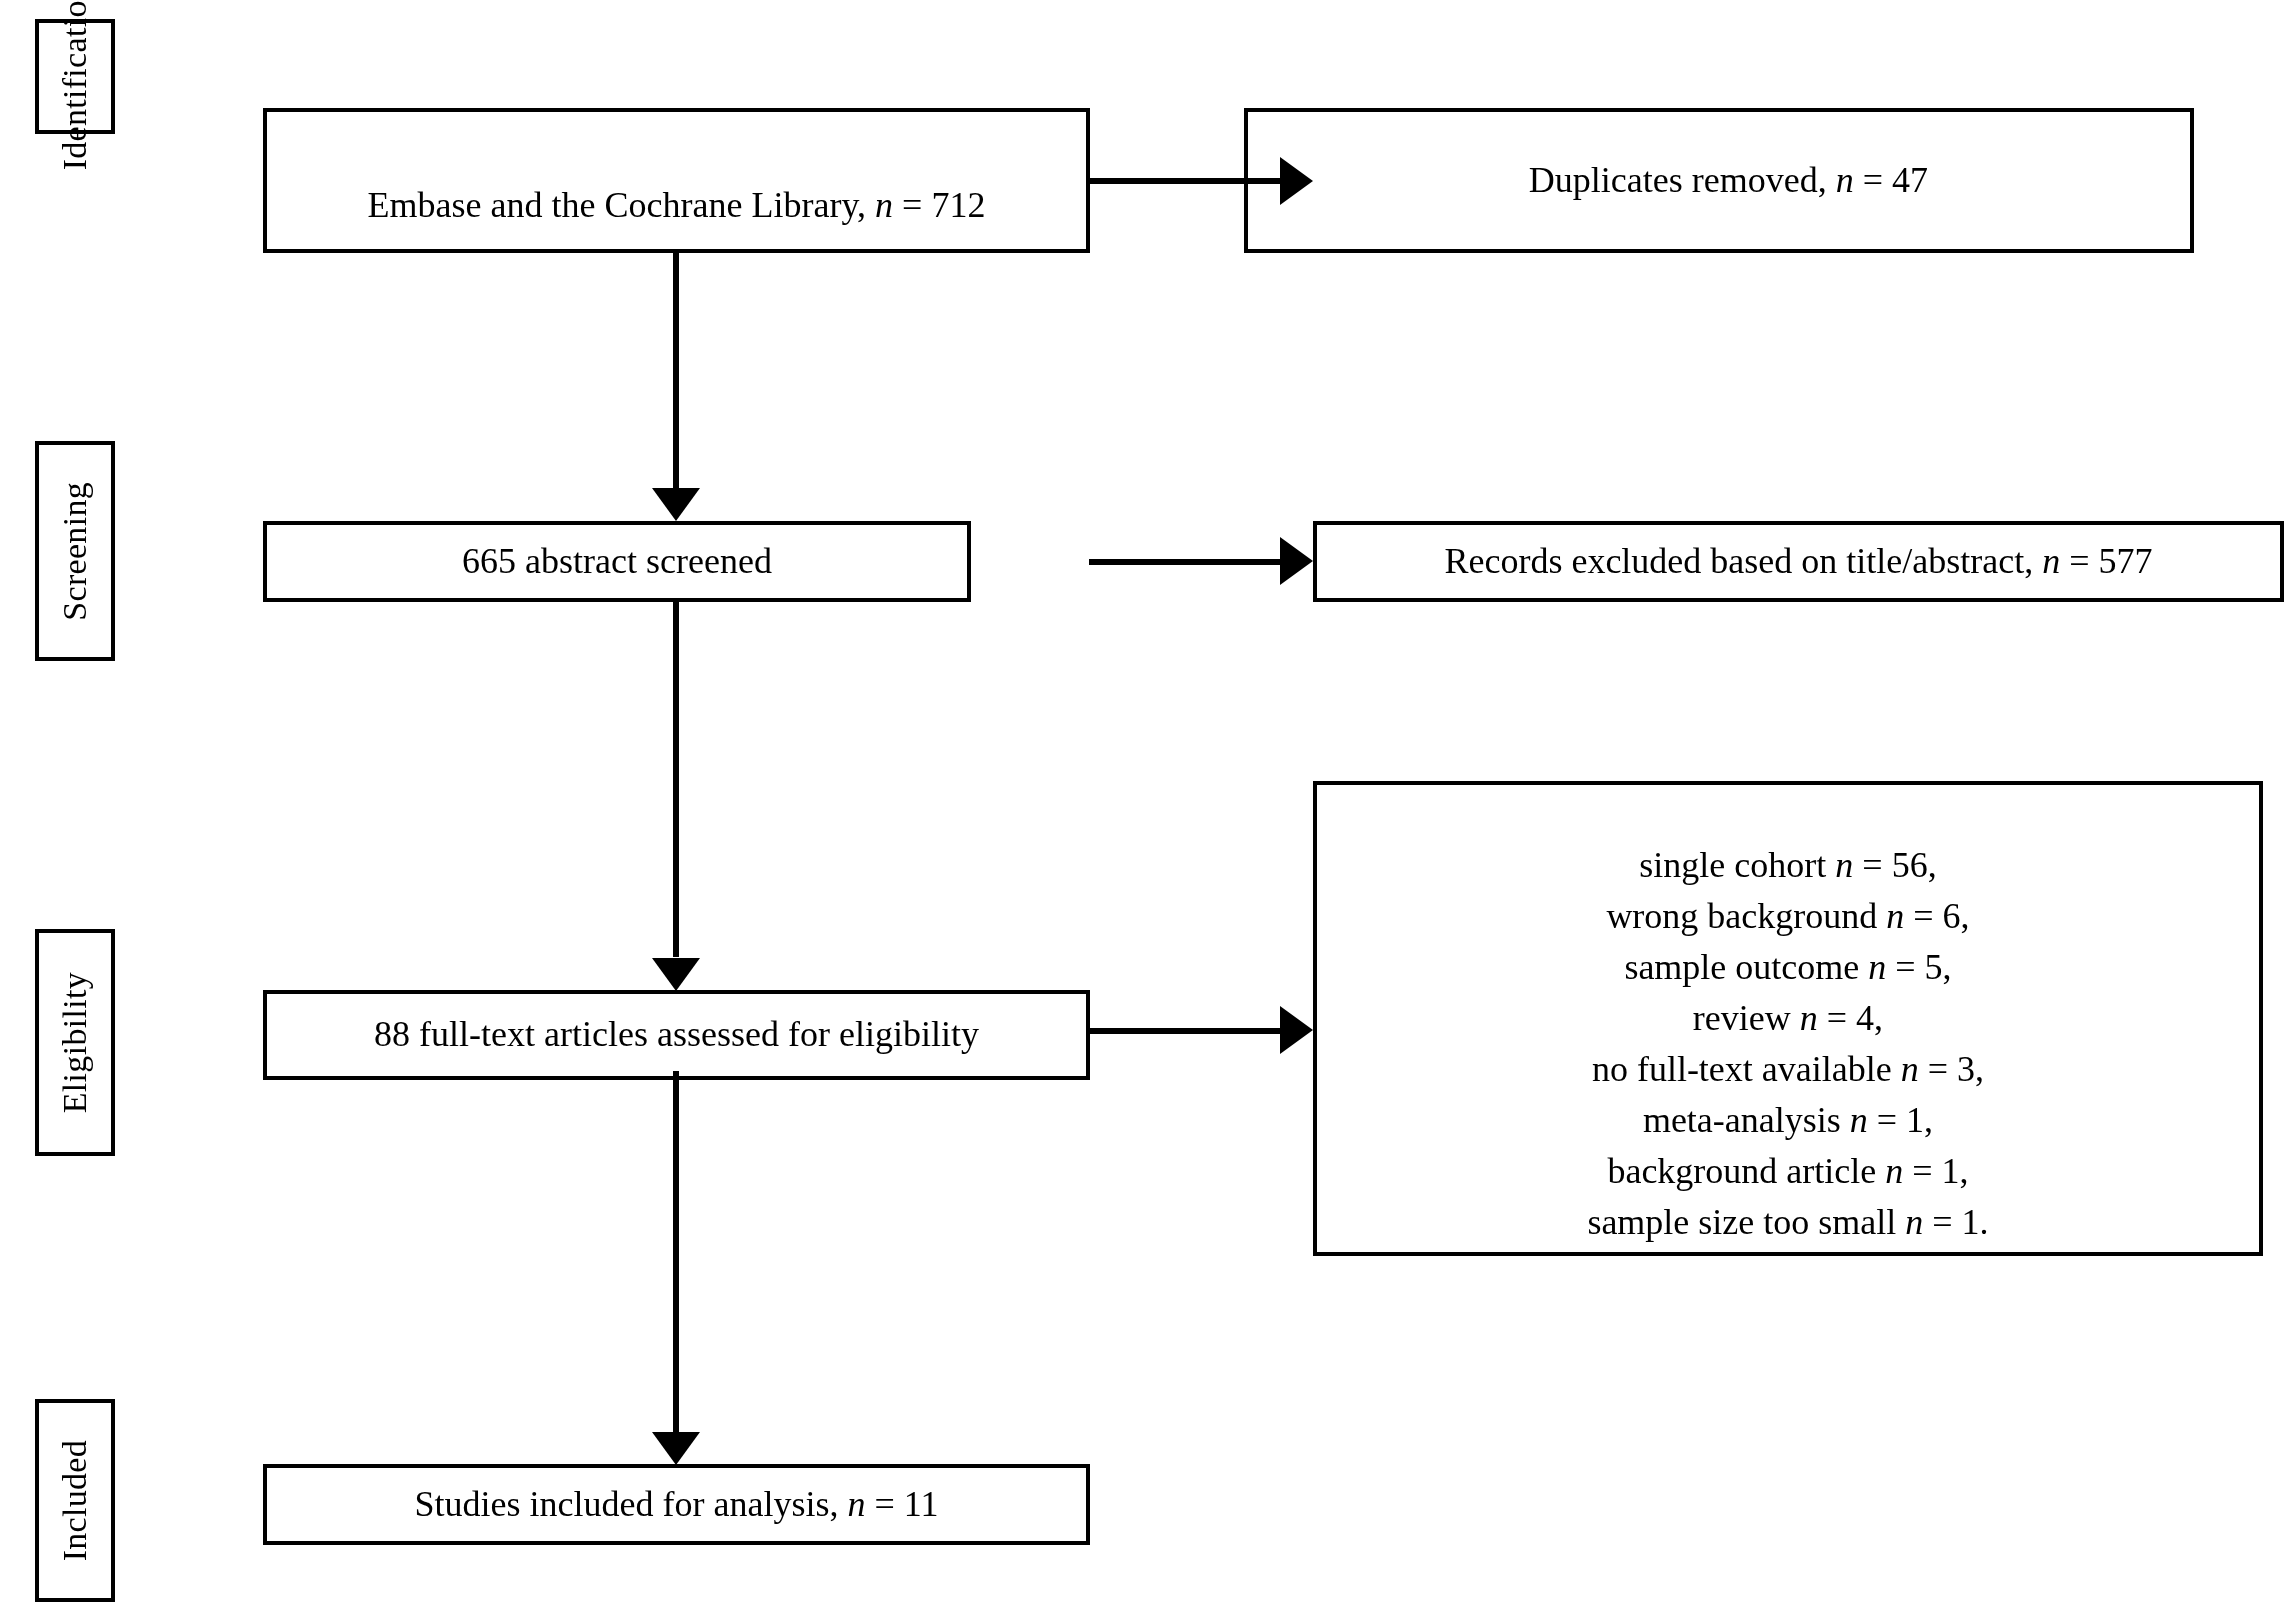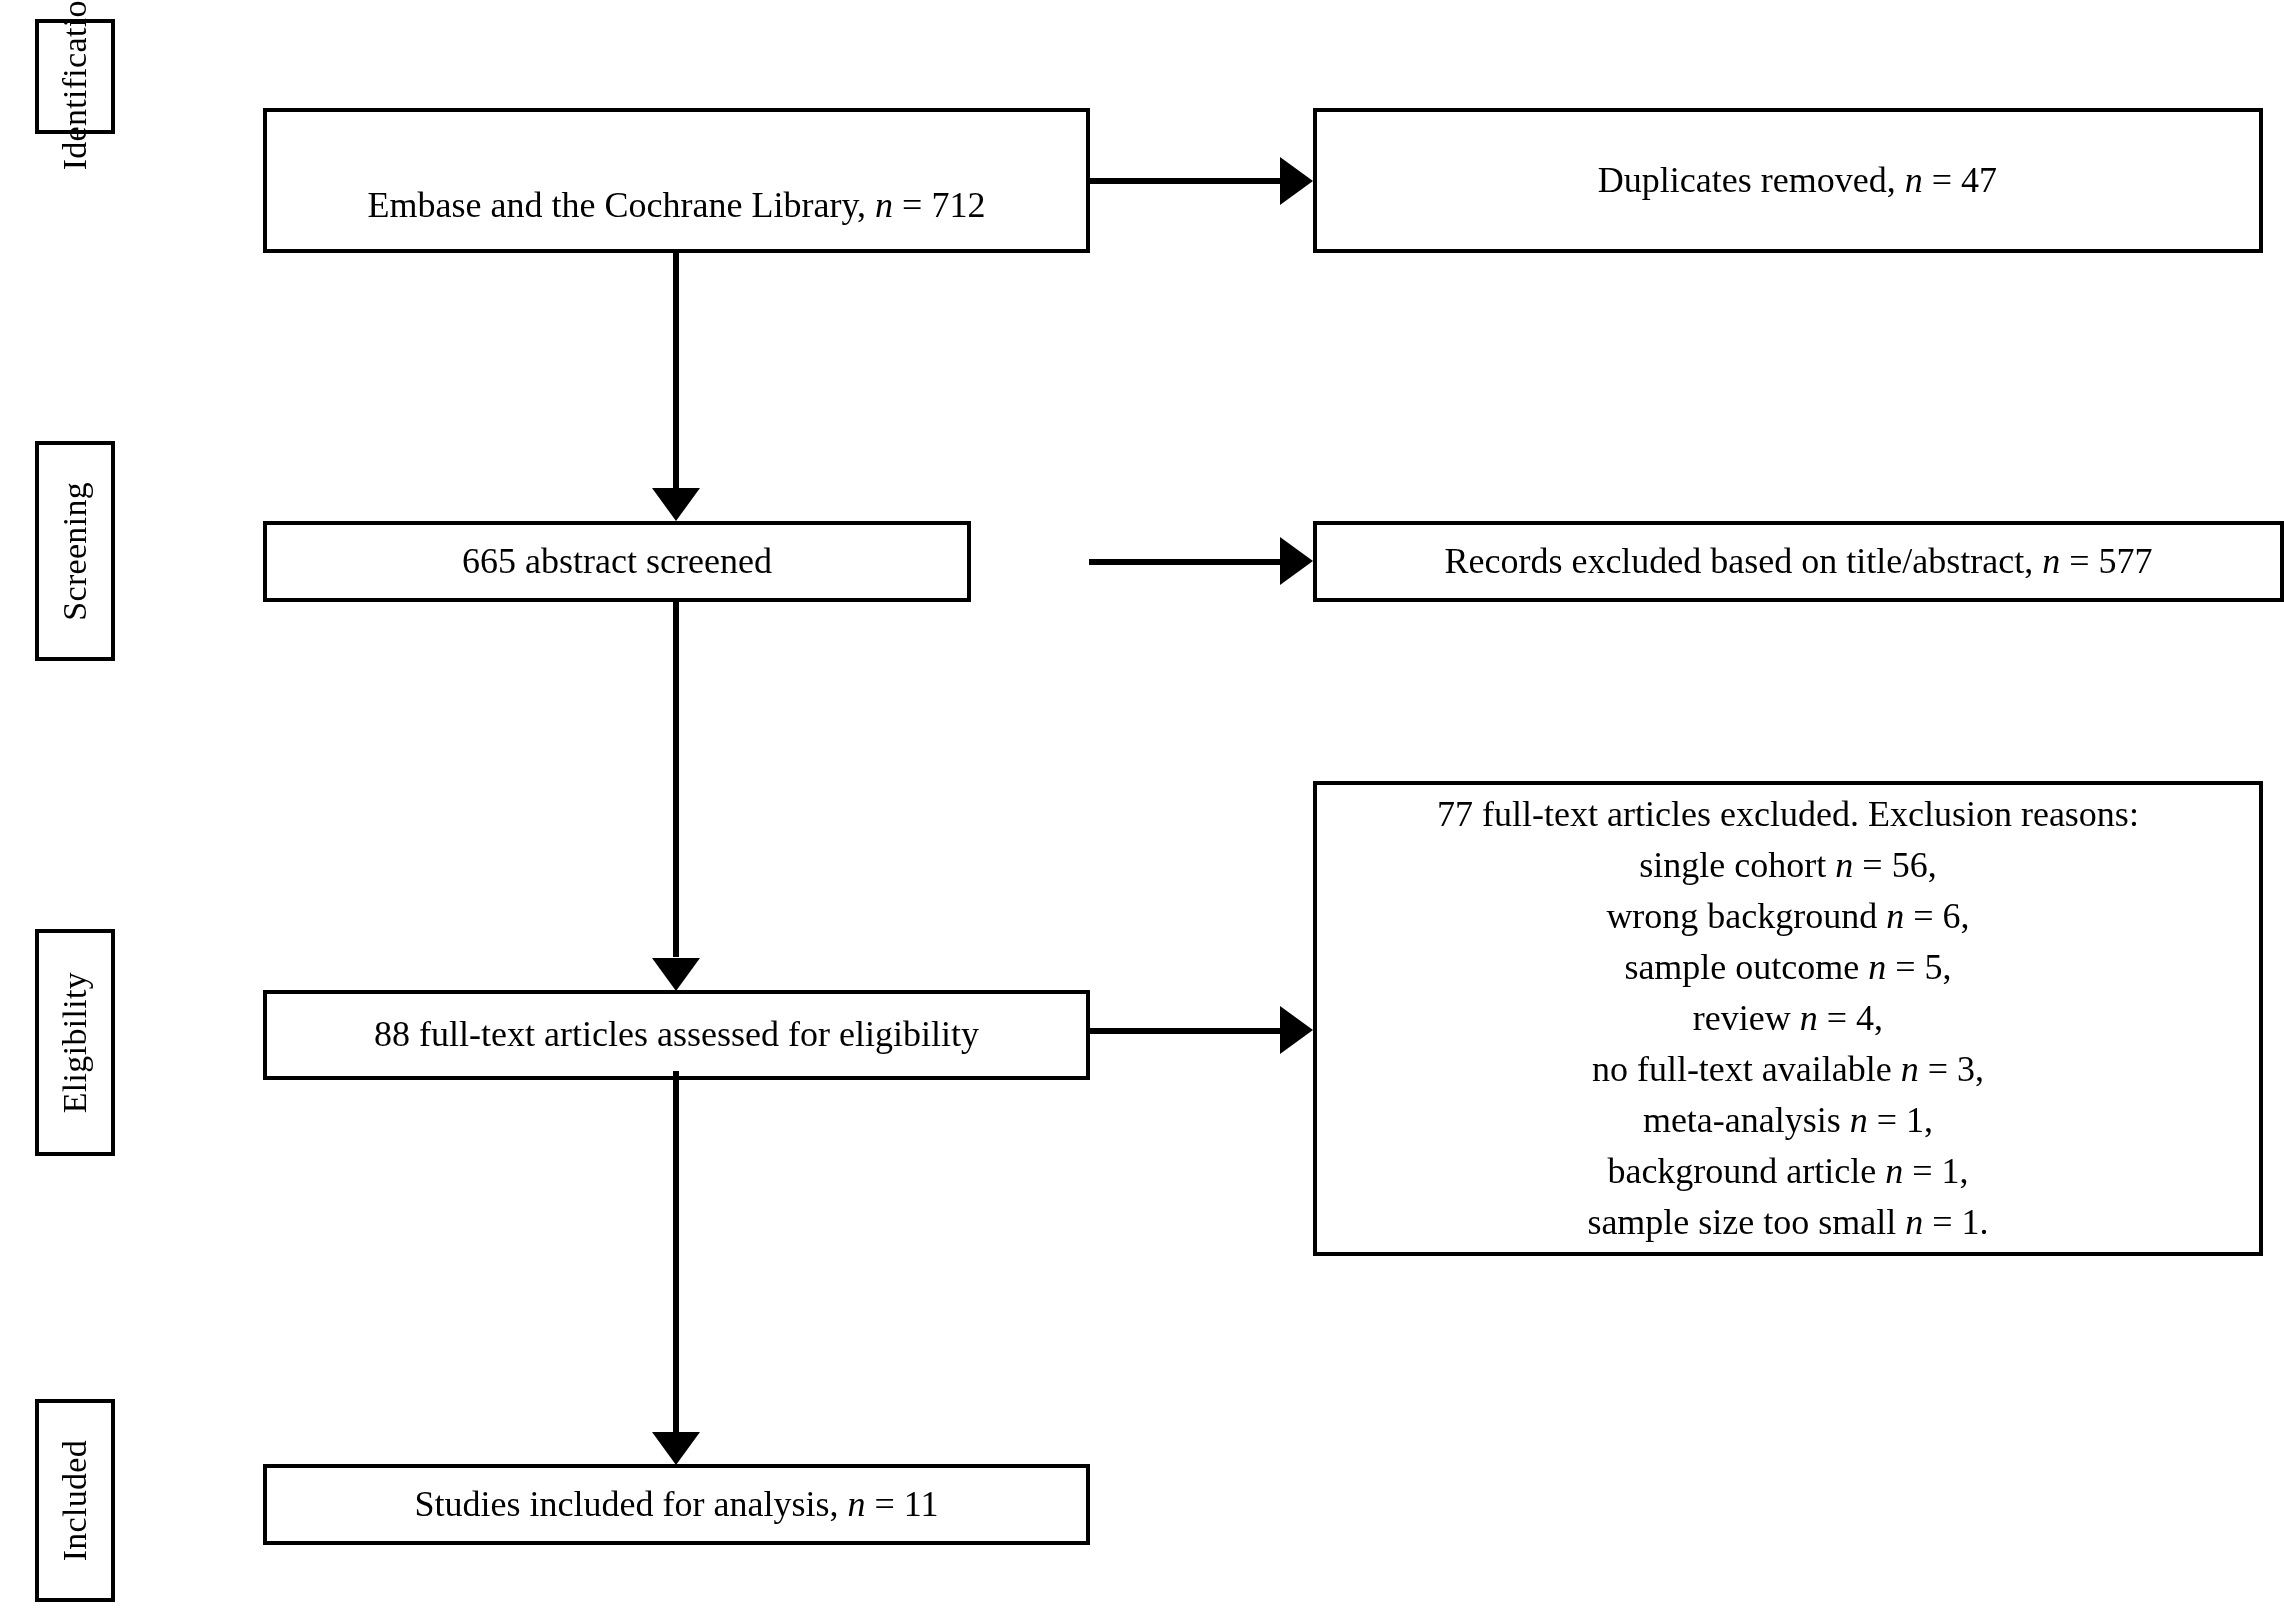--- a/index.html
+++ b/index.html
@@ -59,21 +59,21 @@
   .flow-box .box-text { display: block; width: 100%; }
   .flow-box i { font-style: italic; }
 
   
   #box-records     { left: 263px; top: 108px;  width: 827px; height: 145px; }
   #box-screened    { left: 263px; top: 521px;  width: 708px; height: 81px; }
   #box-eligibility { left: 263px; top: 990px; width: 827px; height: 90px; }
   #box-included    { left: 263px; top: 1464px; width: 827px; height: 81px; text-align: center; }
 
   
-  #box-duplicates  { left: 1313px; top: 108px;  width: 950px; height: 145px; padding-left: 30px; }
+  #box-duplicates  { left: 1244px; top: 108px;  width: 950px; height: 145px; padding-left: 30px; }
   #box-excluded    { left: 1313px; top: 521px;  width: 971px; height: 81px; font-family: Liberation Serif, serif; }
   #box-reasons {
     left: 1313px; top: 781px; width: 950px; height: 475px;
     align-items: center;
     line-height: 1.42;
   }
 
   
   .v-line {
     position: absolute;
@@ -160,21 +160,21 @@
     <span>Records excluded based on title/abstract, </span><i>n</i><span> = 577</span>
   </span>
 </div>
 
 <div class="flow-box" id="box-eligibility">
   <span class="box-text">88 full-text articles assessed for eligibility</span>
 </div>
 
 <div class="flow-box" id="box-reasons">
   <span class="box-text">
-    <span>77 full-text articles excluded. Exclusion reasons:</span><br>
+    <br>
     <span>single cohort </span><i>n</i><span> = 56,</span><br>
     <span>wrong background </span><i>n</i><span> = 6,</span><br>
     <span>sample outcome </span><i>n</i><span> = 5,</span><br>
     <span>review </span><i>n</i><span> = 4,</span><br>
     <span>no full-text available </span><i>n</i><span> = 3,</span><br>
     <span>meta-analysis </span><i>n</i><span> = 1,</span><br>
     <span>background article </span><i>n</i><span> = 1,</span><br>
     <span>sample size too small </span><i>n</i><span> = 1.</span>
   </span>
 </div>

